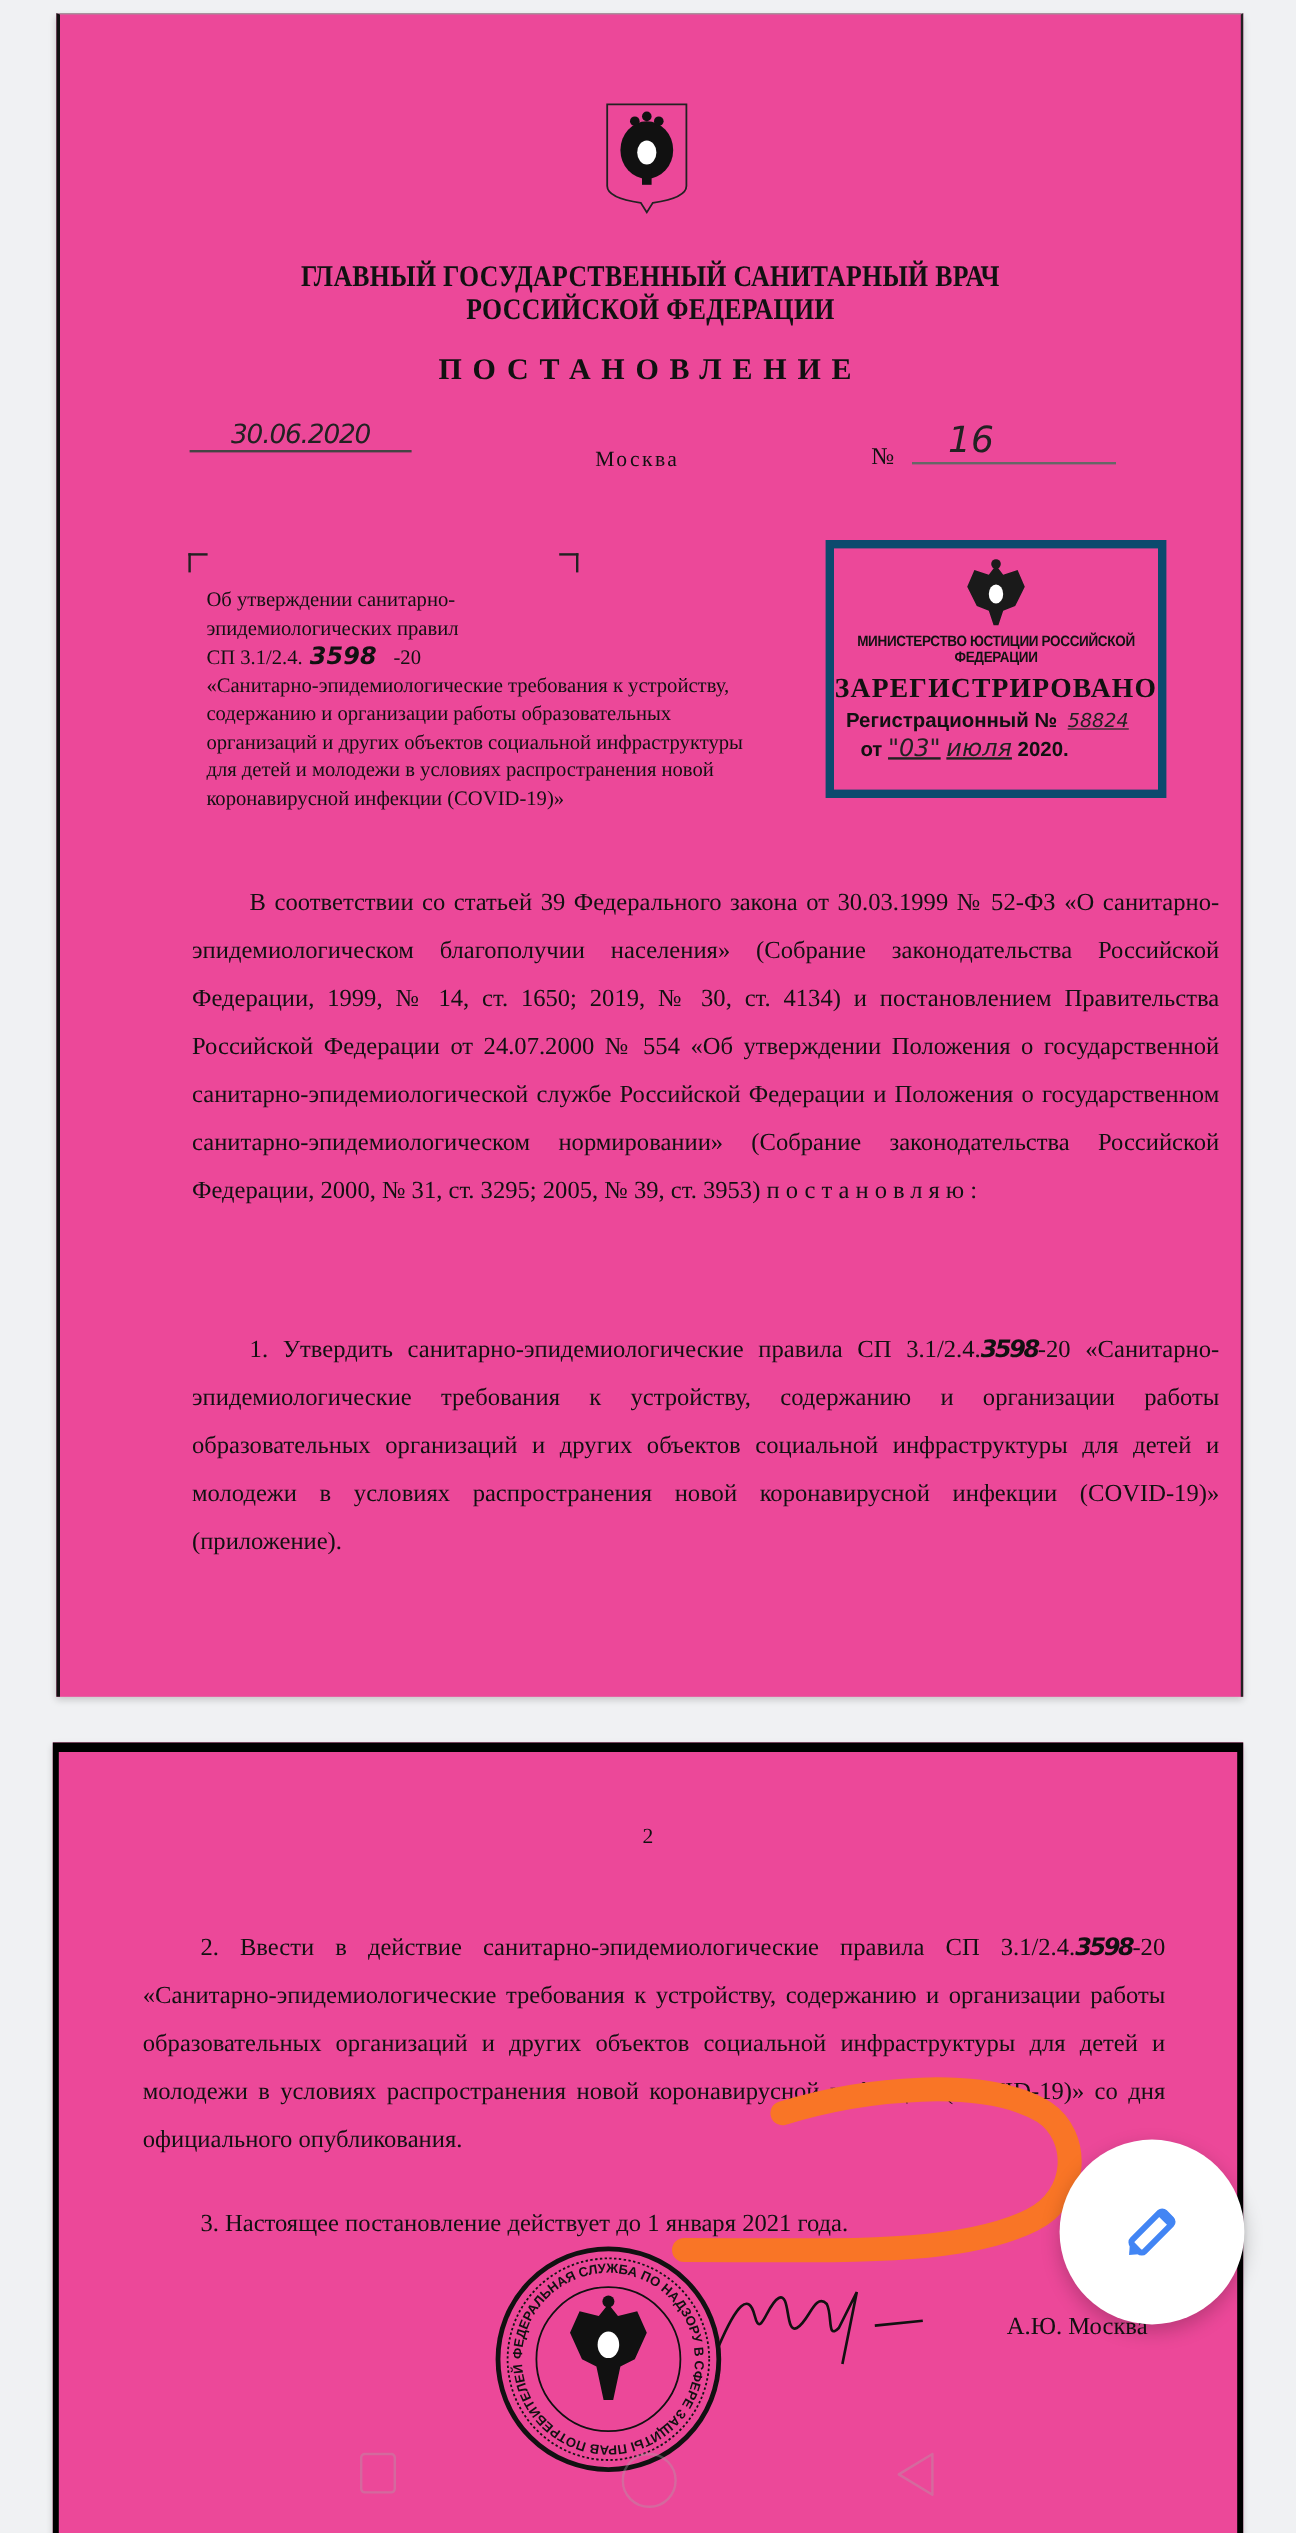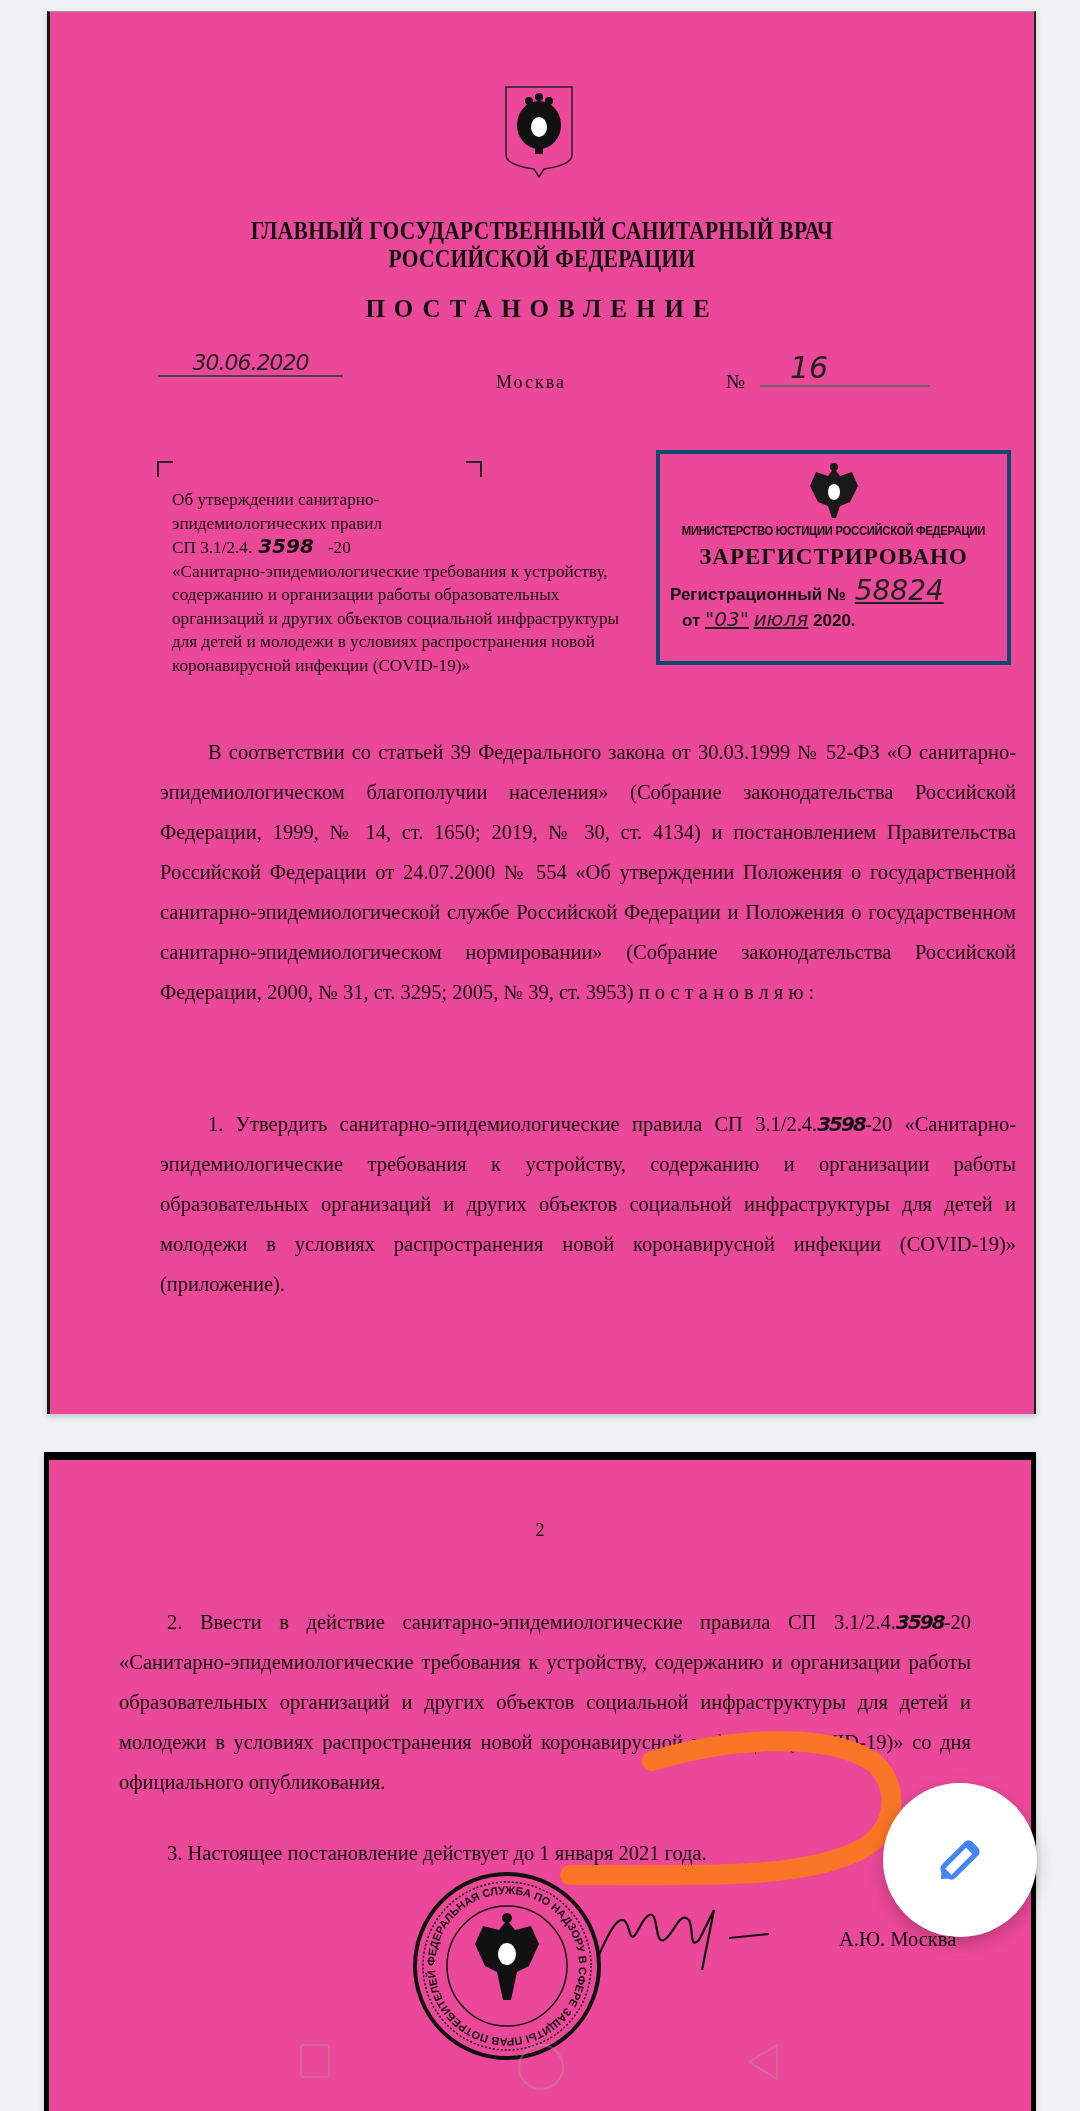--- a/index.html
+++ b/index.html
@@ -27,26 +27,26 @@
   .city { left:446px; top:360px; font-size:18px; letter-spacing:2px; }
   .num-label { left:676px; top:358px; font-size:20px; }
   .num-val { left:710px; top:338px; font-size:30px; width:170px; border-bottom:2px solid #666; padding-left:30px; box-sizing:border-box; }
 
   .corner { width:14px; height:14px; border-color:#222; border-style:solid; }
   .corner-l { left:107px; top:449px; border-width:2px 0 0 2px; }
   .corner-r { left:416px; top:449px; border-width:2px 2px 0 0; }
   .subject { left:122px; top:476px; width:470px; font-size:17.2px; line-height:23.5px; }
   .subject .hnum { font-family:"DejaVu Sans", sans-serif; font-style:italic; font-weight:bold; font-size:20px; padding:0 14px 0 6px; }
 
-  .stamp { left:606px; top:438px; width:355px; height:215px; border:4px solid #0c4a6e; box-sizing:border-box; text-align:center; }
+  .stamp { left:638px; top:438px; width:284px; height:215px; border:7px solid #0c4a6e; box-sizing:border-box; text-align:center; }
   .stamp .eagle { margin:8px auto 0; width:56px; height:58px; display:block; }
   .stamp .ministry { font-size:12.5px; font-weight:bold; margin-top:4px; font-family:"Liberation Sans", sans-serif; letter-spacing:-0.3px; transform:scaleX(0.9); }
   .stamp .registered { font-size:23px; font-weight:bold; margin-top:6px; letter-spacing:1px; }
   .stamp .regline { font-size:17px; font-weight:bold; margin-top:4px; text-align:left; padding-left:10px; font-family:"Liberation Sans", sans-serif; }
-  .stamp .regline .hand { font-size:28px; font-weight:normal; text-decoration:underline; padding-left:4px; }
+  .stamp .regline .hand { font-size:16px; font-weight:normal; text-decoration:underline; padding-left:4px; }
   .stamp .fromline { font-size:17px; font-weight:bold; margin-top:0px; text-align:left; padding-left:22px; font-family:"Liberation Sans", sans-serif; }
   .stamp .fromline .hand { font-size:20px; font-weight:normal; text-decoration:underline; }
 
   .para { left:110px; width:856px; font-size:20.5px; line-height:40px; text-align:justify; }
   .para .indent { display:inline-block; width:48px; }
   .p1 { top:720px; }
   .p2 { top:1092px; }
   .spaced { letter-spacing:5px; }
   .inl-hand { font-family:"DejaVu Sans", sans-serif; font-style:italic; font-weight:bold; font-size:20px; letter-spacing:-2px; }
 

